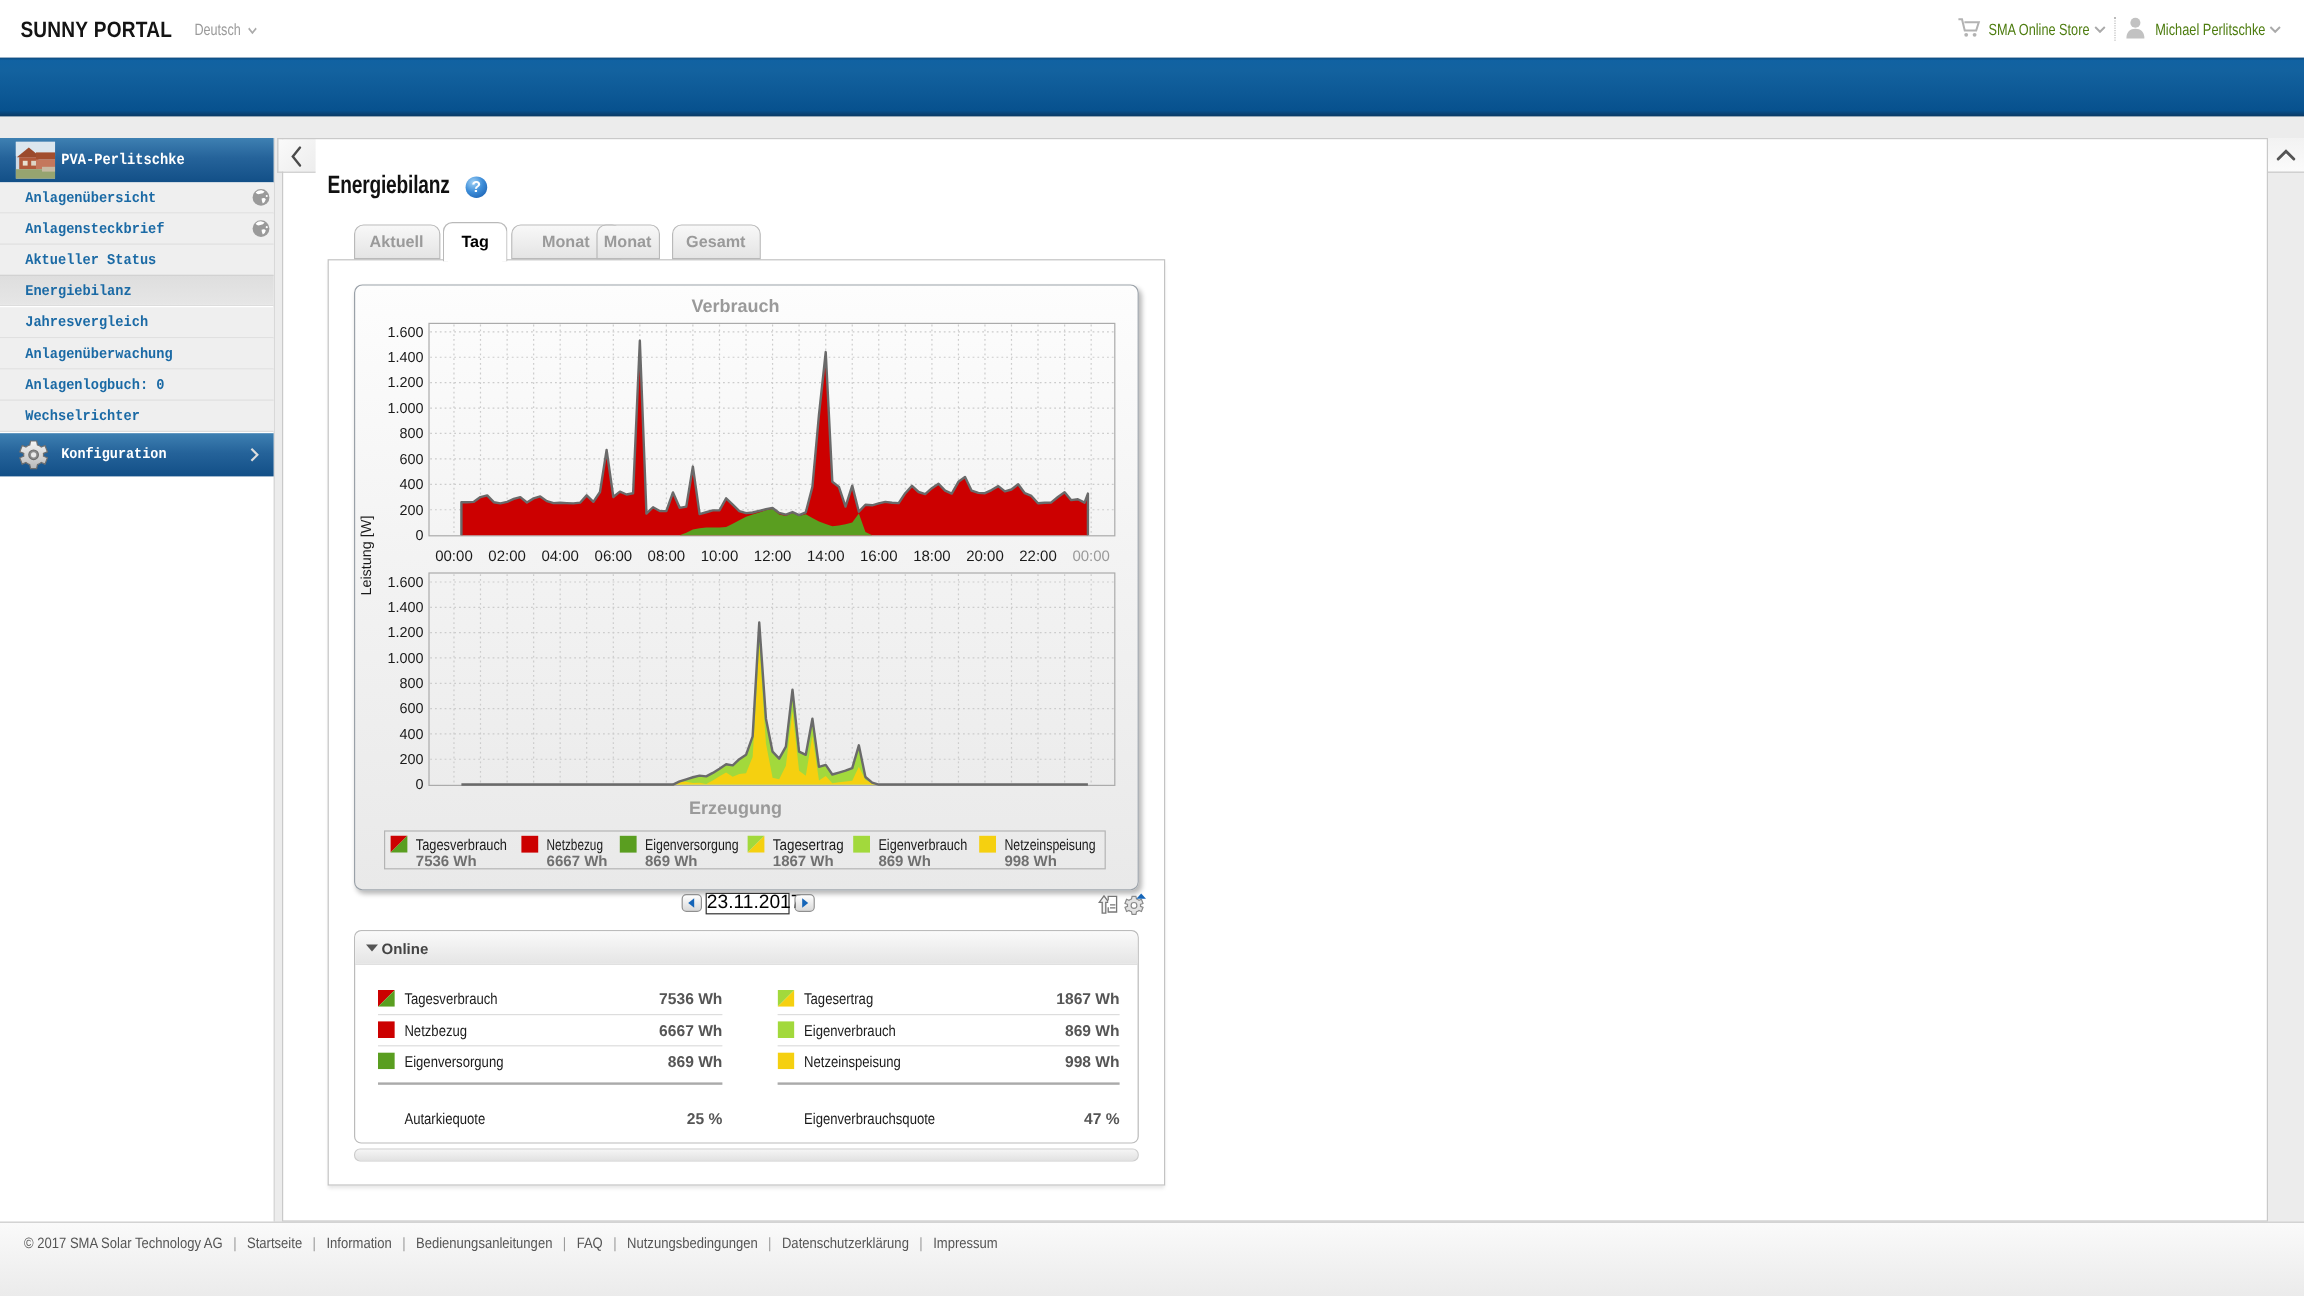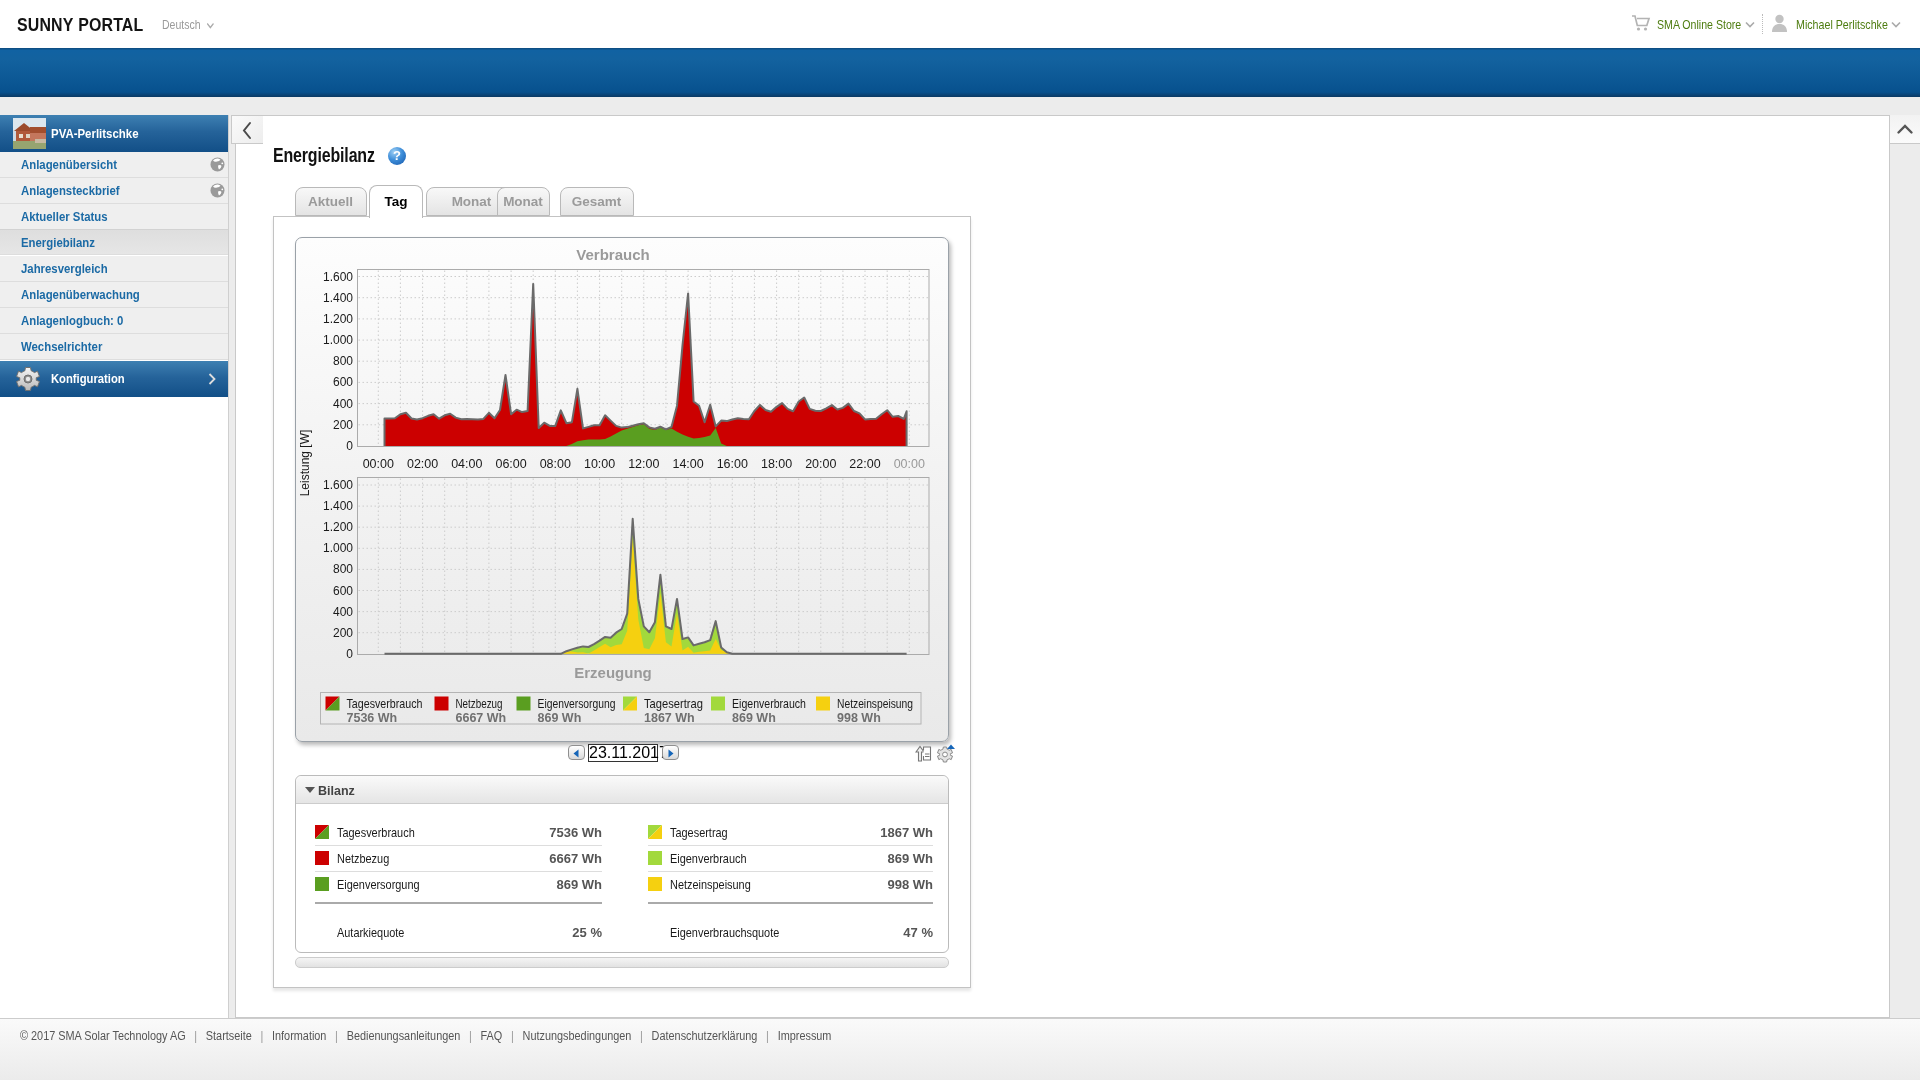--- a/index.html
+++ b/index.html
@@ -6,21 +6,21 @@
   * { margin:0; padding:0; box-sizing:border-box; }
   html,body { width:1920px; height:1080px; background:#ececec; font-family:"Liberation Sans",sans-serif; overflow:hidden; }
   
   #topbar { position:absolute; left:0; top:0; width:1920px; height:48px; background:#ffffff; }
   #logo { position:absolute; left:17px; top:14px; font-size:18.5px; font-weight:bold; color:#141414; letter-spacing:0.2px; transform:scaleX(0.86); transform-origin:left center; }
   #lang { position:absolute; left:162px; top:17px; font-size:13.5px; color:#9a9a9a; transform:scaleX(0.78); transform-origin:left center; white-space:nowrap; }
   
   #banner { position:absolute; left:0; top:48px; width:1920px; height:49px;
     background:linear-gradient(180deg,#0d4a7d 0%,#1162a2 5%,#13629f 22%,#0d5996 60%,#07518e 90%,#0a4070 97%,#093a64 100%); }
   
-  #sidebar { position:absolute; left:0; top:115px; width:229px; height:903px; background:#ffffff; border-right:1px solid #cfcfcf; }
+  #sidebar { position:absolute; left:0; top:115px; width:229px; height:903px; background:#ffffff; border-right:1px solid #cfcfcf;font-family:Liberation Mono, monospace; }
   #sbhead { position:absolute; left:0; top:0; width:228px; height:37px;
     background:linear-gradient(180deg,#3e80b2 0%,#25639a 45%,#124f87 100%); }
   #sbhead .nm { position:absolute; left:51px; top:11px; color:#ffffff; font-weight:bold; font-size:13px; transform:scaleX(0.88); transform-origin:left center; white-space:nowrap; }
   .mitem { position:absolute; left:0; width:228px; height:26px; background:#efefef; border-bottom:1px solid #dddddd; }
   .mitem span { position:absolute; left:21px; top:6px; font-size:12.5px; font-weight:bold; color:#1b6aa5; transform:scaleX(0.91); transform-origin:left center; white-space:nowrap; }
   .mitem.sel { background:linear-gradient(180deg,#dedede 0%,#e6e6e6 100%); border-top:1px solid #d2d2d2; margin-top:-1px; }
   #konfig { position:absolute; left:0; top:246px; width:228px; height:36px;
     background:linear-gradient(180deg,#3e80b2 0%,#25639a 45%,#124f87 100%); }
   #konfig span { position:absolute; left:51px; top:11px; color:#ffffff; font-weight:bold; font-size:12.5px; transform:scaleX(0.9); transform-origin:left center; white-space:nowrap; }
   
@@ -355,21 +355,21 @@
           L -1.6 7.5 L -2.1 5.3 A 5.5 5.5 0 0 1 -4.2 4.2 L -6.2 5.1 L -7.5 1.6 L -5.4 0.8
           A 5.5 5.5 0 0 1 -5.4 -0.8 L -7.5 -1.6 L -6.2 -5.1 L -4.2 -4.2 A 5.5 5.5 0 0 1 -2.1 -5.3 Z"></path>
         <circle r="2.4" fill="#ffffff" stroke="#8a8a8a" stroke-width="1"></circle>
       </g>
       <polygon points="11,5 19,5 15,0.5" fill="#1565b8"></polygon>
     </svg>
 
     <div id="bilanz">
       <div id="bilhead">
           <span class="tri"></span>
-          <span class="t">Bilanz</span>
+          <span class="t">Online</span>
         </div>
       <div class="brow" style="left:19px;top:43px;width:287px;">
           <svg class="bico" width="14" height="14">
             <path d="M0,0 h14 l-14,14 Z" fill="#cc0000"></path>
             <path d="M14,0 v14 h-14 Z" fill="#5a9e20"></path>
           </svg>
           <span class="blab">Tagesverbrauch</span>
           <span class="bval">7536 Wh</span>
         </div>
 <div class="bsep" style="left:19px;top:69px;width:287px;"></div>

